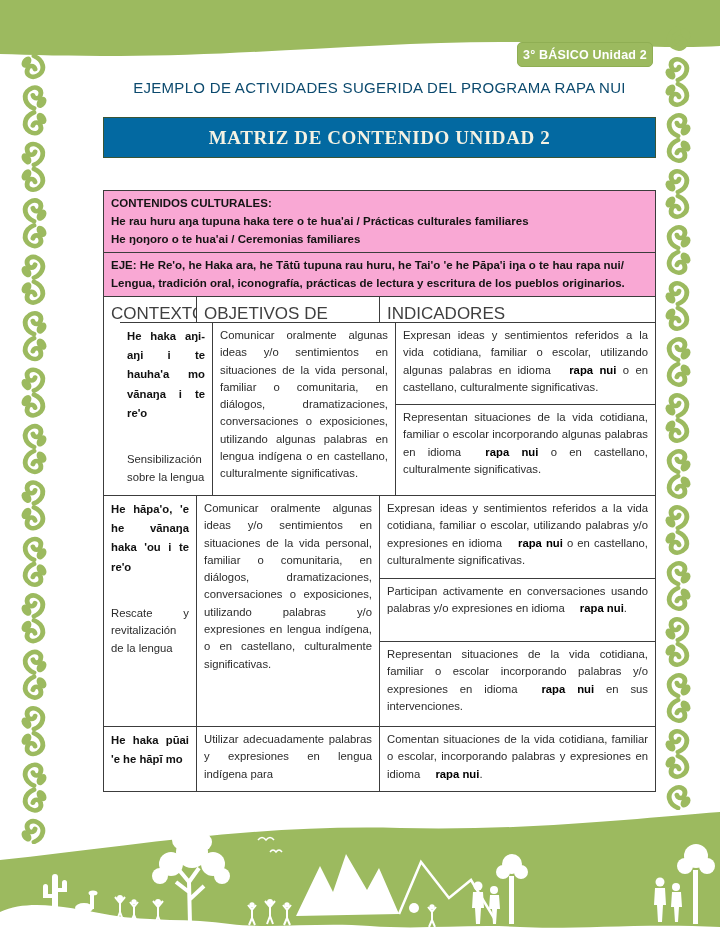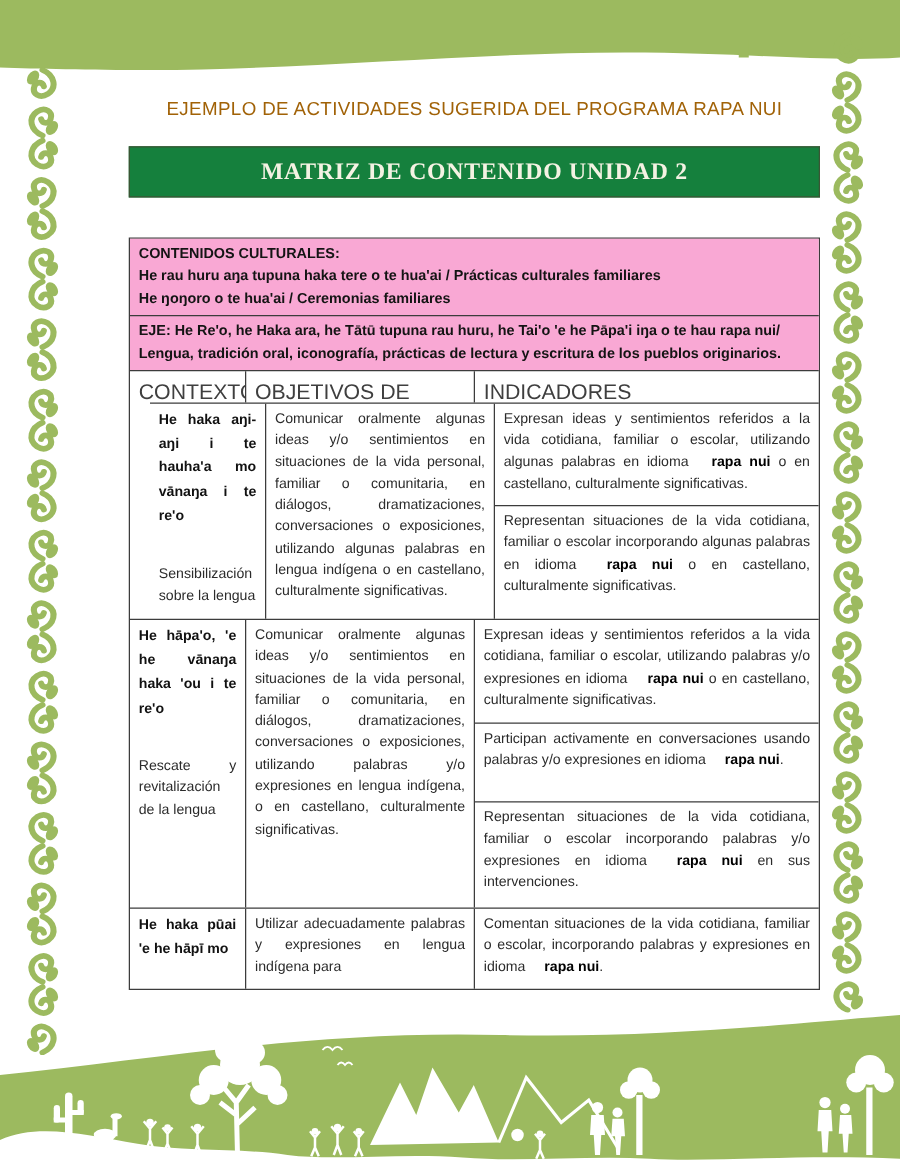--- a/index.html
+++ b/index.html
@@ -17,25 +17,25 @@
     color:#fff; font-size:12.5px; font-weight:bold; letter-spacing:.2px;
   }
   .side-pattern { position:absolute; width:28px; }
   .side-pattern.left  { left:20px;  top:54px; height:790px; }
   .side-pattern.right { left:664px; top:26px; height:784px; }
   .landscape { position:absolute; left:0; bottom:0; width:720px; height:120px; }
 
   
   .doc-title {
     position:absolute; left:103px; top:79px; width:553px;
-    text-align:center; color:#a16207; font-size:15px; letter-spacing:.3px;
+    text-align:center; color:#0c4a6e; font-size:15px; letter-spacing:.3px;
   }
   .banner {
     position:absolute; left:103px; top:117px; width:553px; height:41px;
-    background:#15803d; border:1px solid #3b5535;
+    background:#0369a1; border:1px solid #3b5535;
     display:flex; align-items:center; justify-content:center;
     color:#f4f2e3; font-family:"Liberation Serif", serif;
     font-weight:bold; font-size:19px; letter-spacing:.6px;
   }
 
   
   .matrix {
     position:absolute; left:103px; top:190px; width:553px;
     border:1.5px solid #3c3c3c; font-size:11.3px; line-height:1.53;
   }
@@ -63,20 +63,23 @@
 </head>
 <body>
 
 <div class="page">
 
   <svg class="top-wave" viewBox="0 0 720 60" preserveAspectRatio="none">
     <path d="M0,0 H720 V46 C660,50 600,42 500,42 C380,42 240,56 120,56 C70,56 30,55 0,54 Z" fill="#9cba5f"></path>
     <rect x="591" y="32" width="8" height="14" fill="#9cba5f"></rect>
   </svg>
 
+  <div class="badge">
+    <span>3° BÁSICO Unidad 2</span>
+  </div>
 
   <svg class="side-pattern left" viewBox="0 0 26 784" preserveAspectRatio="none">
     <defs>
       <g id="koru">
         <path d="M13,2 C22,6 24,16 17,21 C11,25 5,21 7,15 C8,11 13,11 14,15" fill="none" stroke="#9cba5f" stroke-width="4.5" stroke-linecap="round"></path>
         <path d="M13,54 C4,50 2,40 9,35 C15,31 21,35 19,41 C18,45 13,45 12,41" fill="none" stroke="#9cba5f" stroke-width="4.5" stroke-linecap="round"></path>
         <ellipse cx="20" cy="48" rx="4" ry="6" fill="#9cba5f" transform="rotate(30 20 48)"></ellipse>
         <ellipse cx="6" cy="8" rx="4" ry="6" fill="#9cba5f" transform="rotate(30 6 8)"></ellipse>
       </g>
     </defs>

